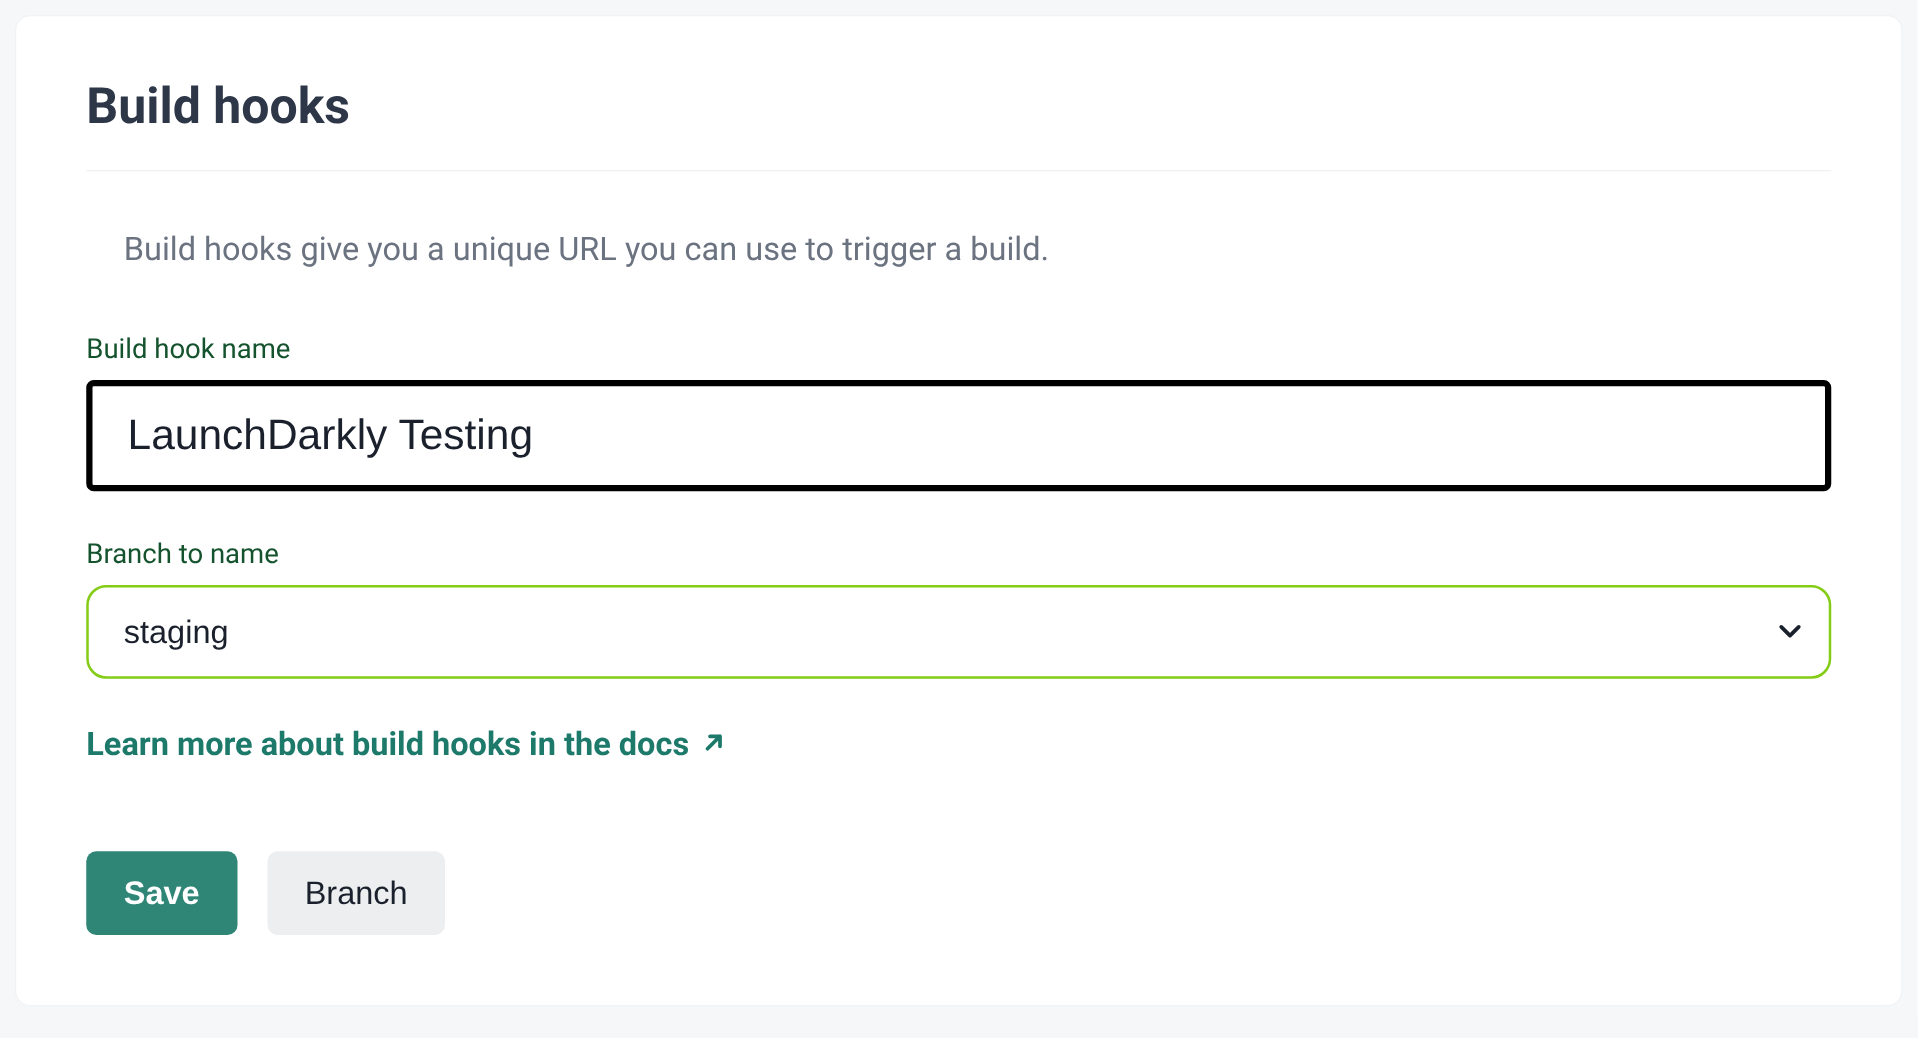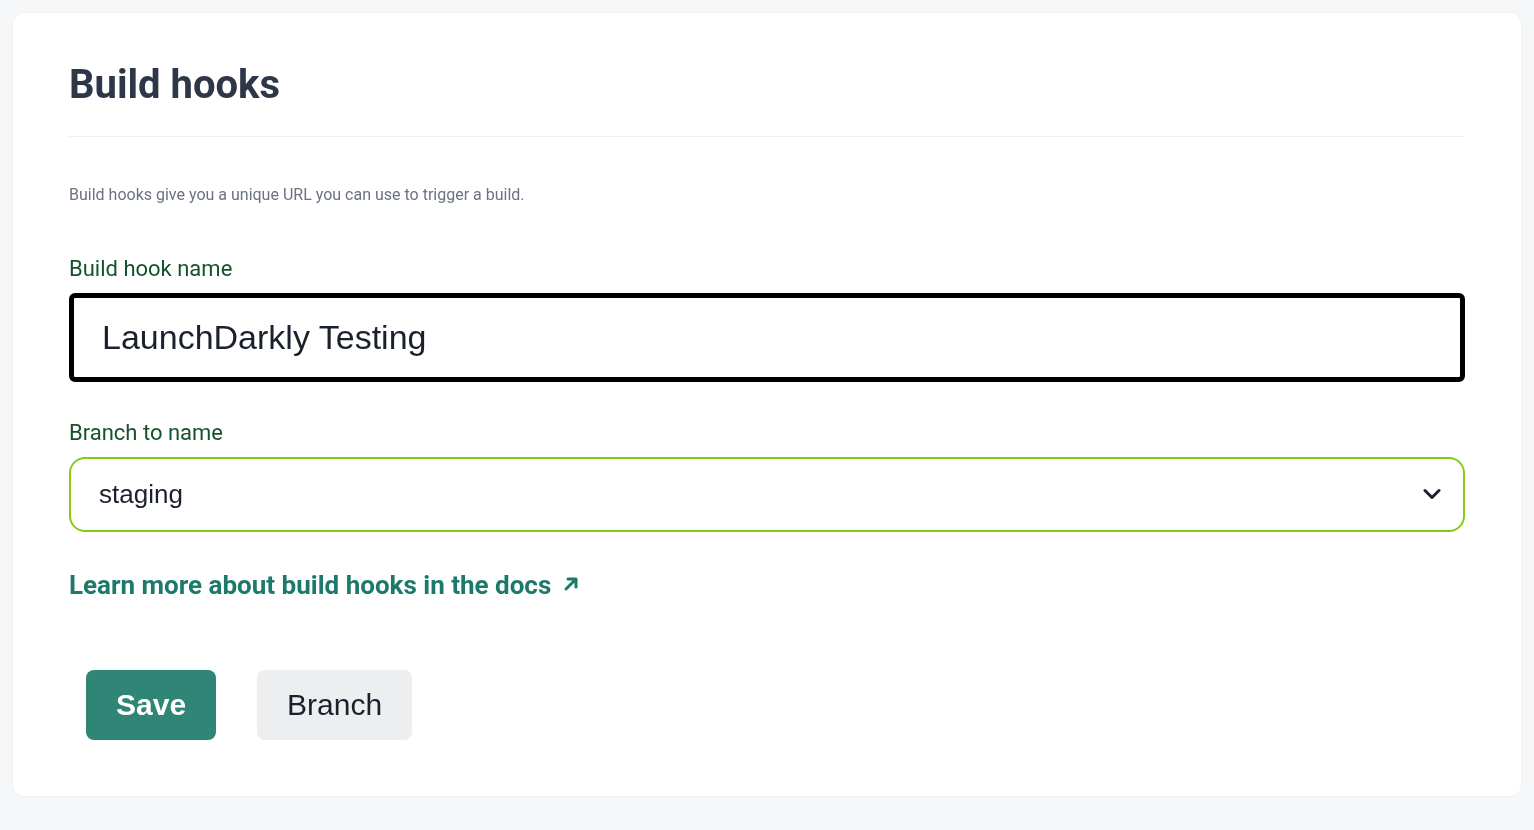--- a/index.html
+++ b/index.html
@@ -25,23 +25,24 @@
       font-weight: 700;
       color: #2d3748;
       margin-bottom: 28px;
     }
     .divider {
       border: none;
       border-top: 1px solid #eef0f2;
       margin-bottom: 48px;
     }
     .description {
-      font-size: 16px;
+      font-size: 26px;
       color: #6b7280;
       margin-bottom: 52px;
+      margin-left: 30px;
     }
     .field-group {
       margin-bottom: 38px;
     }
     .field-label {
       font-size: 22px;
       color: #14532d;
       margin-bottom: 12px;
       display: block;
     }
@@ -85,26 +86,25 @@
       color: #1d7a6b;
       text-decoration: none;
       margin-bottom: 70px;
     }
     .button-row {
       display: flex;
       gap: 24px;
     }
     .btn {
       padding: 18px 30px;
-      font-size: 30px;
+      font-size: 26px;
       font-weight: 600;
       border-radius: 8px;
       border: none;
       cursor: pointer;
-      margin-left: 17px;
     }
     .btn-primary {
       background: #2f8576;
       color: #ffffff;
     }
     .btn-secondary {
       background: #eceef0;
       color: #1a202c;
       font-weight: 500;
     }

